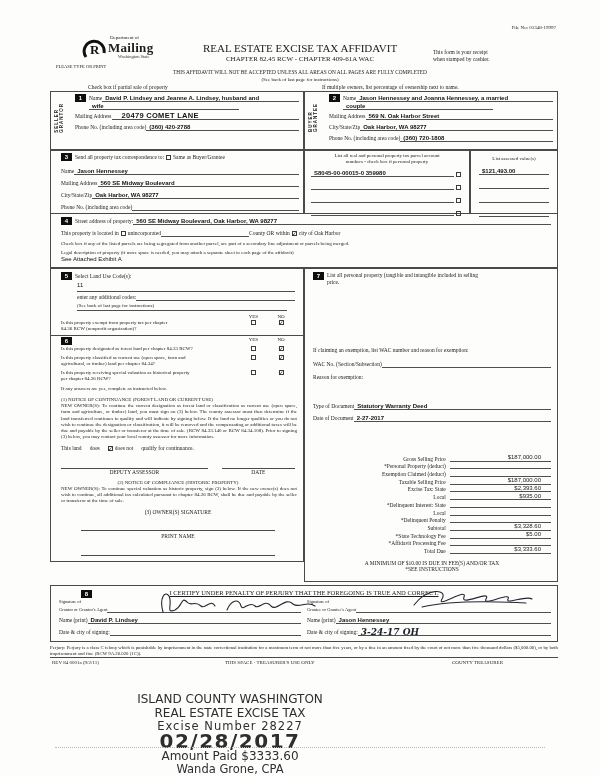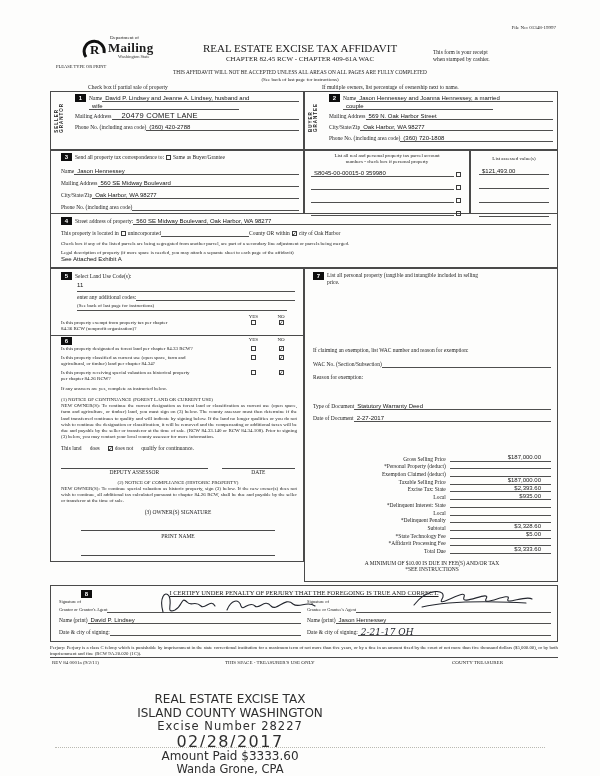--- a/index.html
+++ b/index.html
@@ -26,21 +26,21 @@
   .cb { display:inline-block; width:5px; height:5px; border:1px solid #3c3c3c; position:relative; vertical-align:-0.5px; margin:0 2px; flex:0 0 auto; }
   .cb.checked::after { content:"✓"; position:absolute; left:-1px; top:-2px; font-size:6px; color:#1a1a1a; font-family:"DejaVu Sans", sans-serif; }
 
   
   .vstrip { position:absolute; left:3px; top:11px; display:flex; }
   .vstrip span { writing-mode:vertical-rl; transform:rotate(180deg); font:bold 4.5px "Liberation Sans", sans-serif; letter-spacing:1px; color:#222; }
 
   
   .frow { display:flex; align-items:flex-end; }
   .lab { font-size:5.5px; line-height:7px; white-space:nowrap; flex:0 0 auto; }
-  .fill { flex:1 1 auto; border-bottom:1px solid #4f4f4f; font-family:"Liberation Sans", sans-serif; font-size:6px; line-height:8px; height:8px; white-space:nowrap; padding:0 3px; color:#141414; }
+  .fill { flex:1 1 auto; border-bottom:1px solid #4f4f4f; font-family:"Liberation Sans", sans-serif; font-size:6px; line-height:8px; height:8px; white-space:nowrap; padding:0 3px; color:#141414;font-weight:bold; }
   .fill.big { font-size:7.5px; line-height:9px; height:9px; letter-spacing:0.3px; }
 
   
   .qrow { display:flex; align-items:flex-start; }
   .qtext { width:180px; font-size:5px; line-height:6px; }
   .ycol, .ncol { width:28px; text-align:center; font-size:5px; }
 
   
   .finrow { display:flex; align-items:flex-end; height:7.7px; }
   .finlab { width:138px; text-align:right; font-size:5.5px; white-space:nowrap; padding-right:4px; }
@@ -420,21 +420,21 @@
         <div class="frow">
           <span class="t4 bold" style="white-space:nowrap;">Grantee or Grantee's Agent</span>
           <span class="fill"></span>
         </div>
         <div class="frow" style="margin-top:3px;">
           <span class="lab">Name (print)</span>
           <span class="fill">Jason Hennessey</span>
         </div>
         <div class="frow" style="margin-top:4px;">
           <span class="lab">Date &amp; city of signing:</span>
-          <span class="fill hand" style="font-size:9px; line-height:9px;">2-21-17   OH</span>
+          <span class="fill hand" style="font-size:9px; line-height:9px;">3-24-17   OH</span>
         </div>
       </div>
     </div>
   </div>
 
   <svg class="sig" width="170" height="30" style="left:155px; top:588px;">
     <path d="M8,24 C4,10 10,2 14,8 C18,16 10,26 20,22 C28,18 26,8 32,14 C36,19 40,12 46,18 C50,22 56,10 60,18"></path>
     <path d="M72,22 C76,12 84,10 86,18 C88,24 94,12 100,18 C104,22 110,10 116,18 C122,24 130,8 138,16 C144,21 152,12 160,18"></path>
   </svg>
   <svg class="sig" width="130" height="26" style="left:408px; top:585px;">
@@ -443,23 +443,23 @@
   </svg>
 
   <div class="abs para" style="left:50px; top:645px; width:508px; font-size:4.8px;">Perjury: Perjury is a class C felony which is punishable by imprisonment in the state correctional institution for a maximum term of not more than five years, or by a fine in an amount fixed by the court of not more than five thousand dollars ($5,000.00), or by both imprisonment and fine (RCW 9A.20.020 (1C)).</div>
 
   <div class="abs" style="left:50px; top:657px; width:508px; border-top:1px solid #4a4a4a;"></div>
   <div class="abs t5" style="left:52px; top:660px;">REV 84 0001a (9/2/11)</div>
   <div class="abs t5" style="left:225px; top:660px;">THIS SPACE - TREASURER'S USE ONLY</div>
   <div class="abs t5" style="left:452px; top:660px;">COUNTY TREASURER</div>
 
   <div class="abs stamp" style="left:80px; top:692px; width:300px;">
+    <div style="font-size:12px; line-height:14px;">ISLAND COUNTY WASHINGTON</div>
     <div style="font-size:12px; line-height:14px;">REAL ESTATE EXCISE TAX</div>
-    <div style="font-size:12px; line-height:14px;">ISLAND COUNTY WASHINGTON</div>
     <div style="font-size:11.5px; line-height:13px; letter-spacing:1px;">Excise Number 28227</div>
-    <div style="font-size:16px; line-height:17px; letter-spacing:1.5px; font-weight:normal;">02/28/2017</div>
+    <div style="font-size:20px; line-height:17px; letter-spacing:1.5px; font-weight:bold;">02/28/2017</div>
     <div style="font-size:12px; line-height:13px;">Amount Paid $3333.60</div>
     <div style="font-size:11.5px; line-height:13px;">Wanda Grone, CPA</div>
   </div>
 
   <div class="abs" style="left:55px; top:747px; width:490px; border-top:1px dotted #b9b9b2;"></div>
 
 </div>
 
 </body></html>

